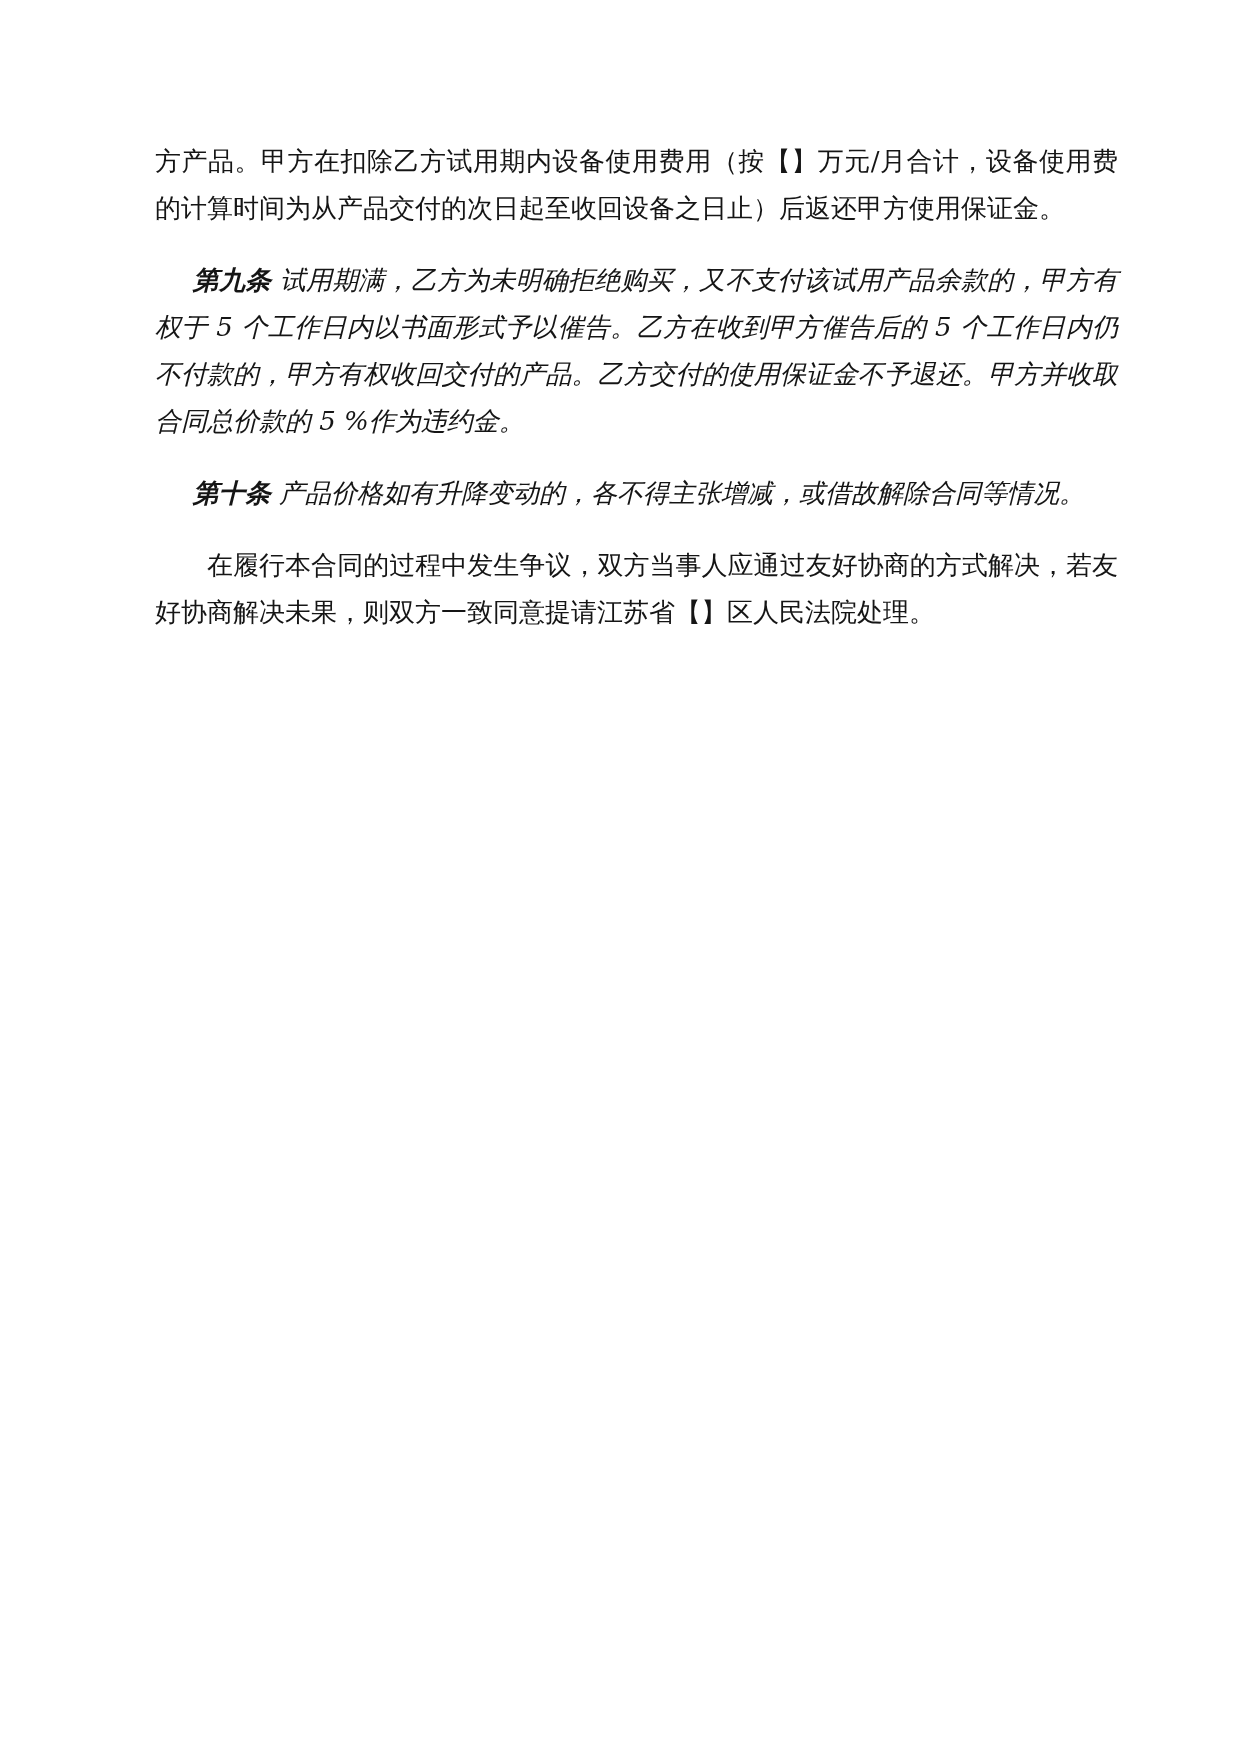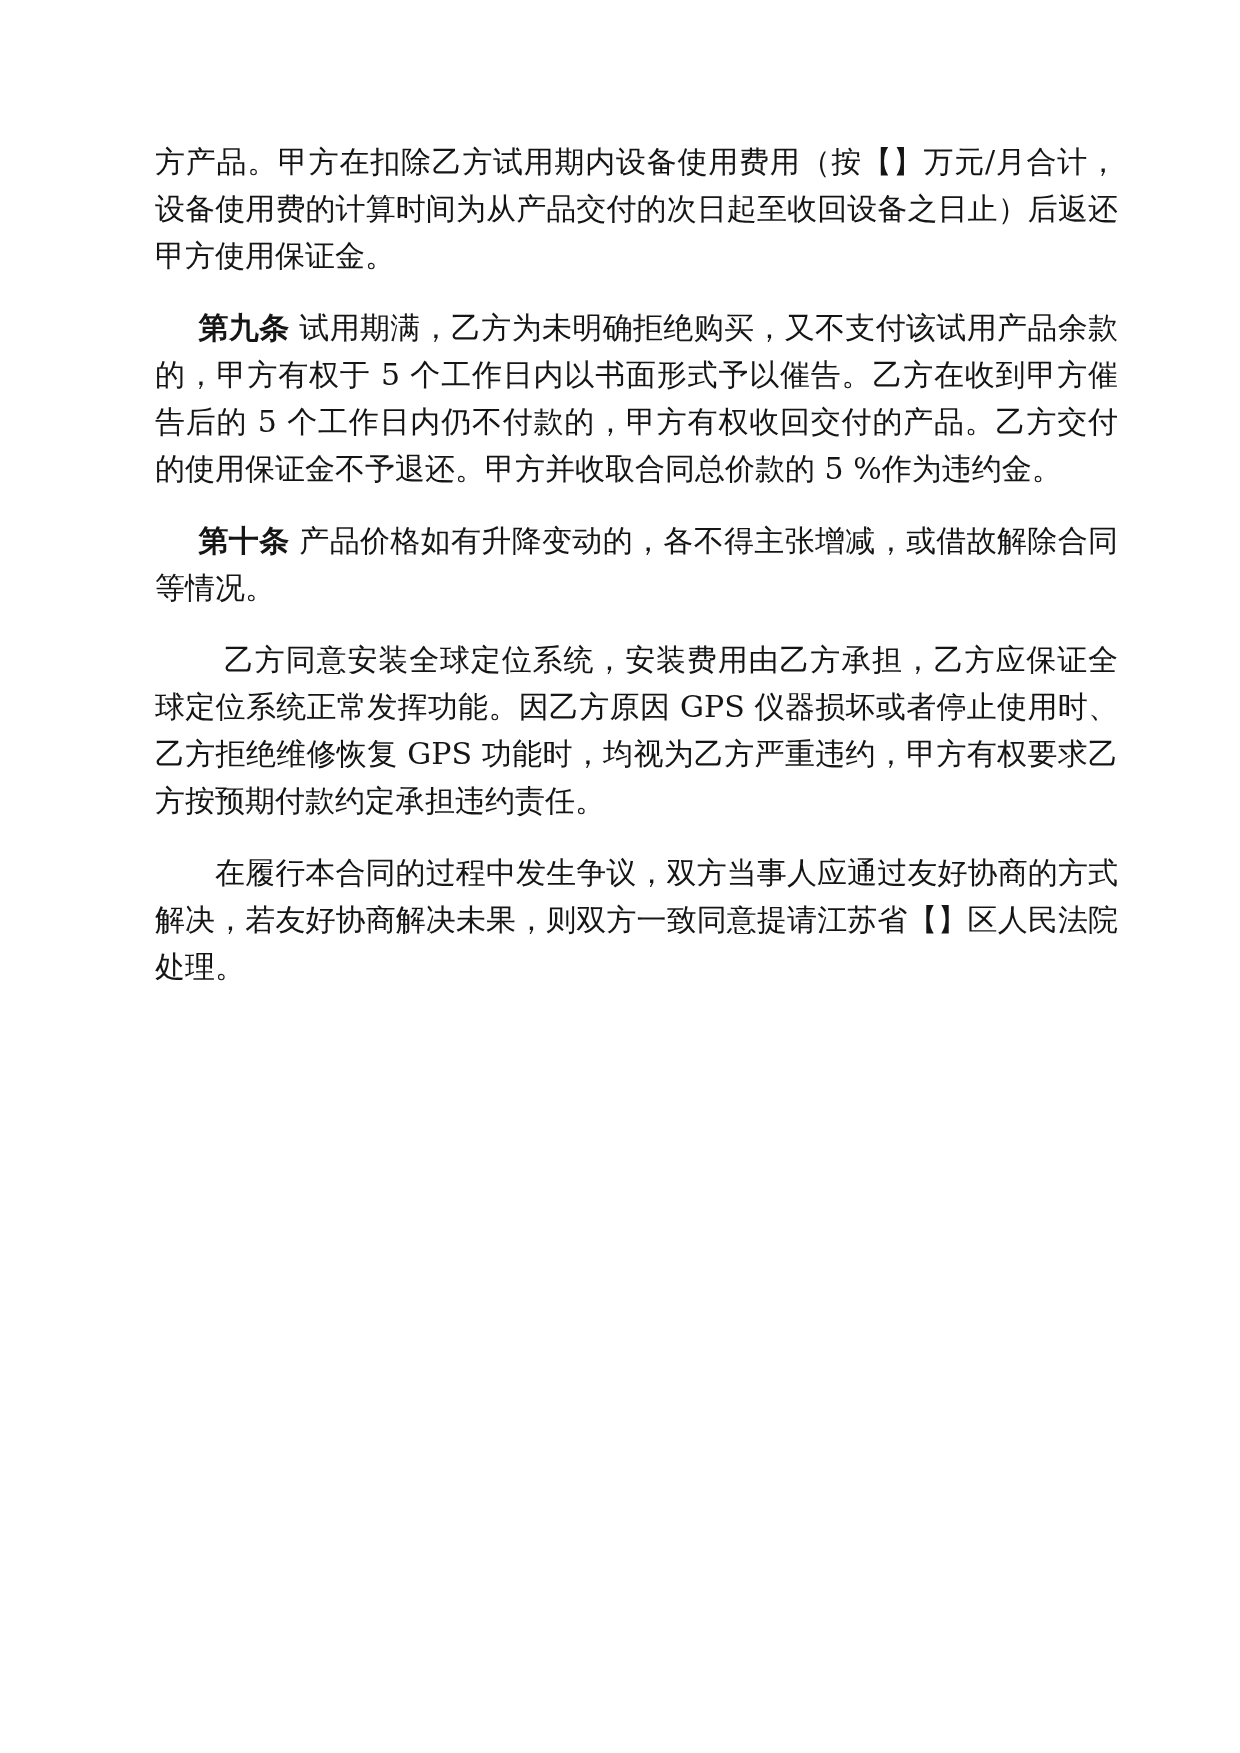--- a/index.html
+++ b/index.html
@@ -11,48 +11,47 @@
     position: relative;
     width: 1240px;
     height: 1753px;
     background: #ffffff;
     box-sizing: border-box;
     padding: 138px 122px 0 155px;
     overflow: hidden;
   }
   .doc p {
     font-family: "DejaVu Serif", "Liberation Serif", serif;
-    font-size: 30px;
+    font-size: 26px;
     line-height: 47px;
     color: #151515;
     text-align: justify;
     text-justify: inter-ideograph;
     margin: 0 0 25px 0;
     word-break: break-all;
   }
   .ind2   { text-indent: 2em; }
-  .ind145 { text-indent: 1.45em; }
+  .ind145 { text-indent: 1.45em; font-style: italic; }
   .ind23  { text-indent: 2.3em; }
   .lbl    { font-weight: bold; }
 </style>
 </head>
 <body>
 
 <div class="page">
   <div class="doc">
 
     <p><span>方产品。甲方在扣除乙方试用期内设备使用费用（按【】万元/月合计，设备使用费的计算时间为从产品交付的次日起至收回设备之日止）后返还甲方使用保证金。</span></p>
 
     <p class="ind145"><span class="lbl">第九条</span><span> 试用期满，乙方为未明确拒绝购买，又不支付该试用产品余款的，甲方有权于 5 个工作日内以书面形式予以催告。乙方在收到甲方催告后的 5 个工作日内仍不付款的，甲方有权收回交付的产品。乙方交付的使用保证金不予退还。甲方并收取合同总价款的 5 %作为违约金。</span></p>
 
 
 
     <p class="ind145"><span class="lbl">第十条</span><span> 产品价格如有升降变动的，各不得主张增减，或借故解除合同等情况。</span></p>
 
-    <p class="ind23"><span>乙方同意安装全球定位系统，安装费用由乙方承担，乙方应保证全球定位系统正常发挥功能。因乙方原因 GPS 仪器损坏或者停止使用时、乙方拒绝维修恢复 GPS 功能时，均视为乙方严重违约，甲方有权要求乙方按预期付款约定承担违约责任。</span></p>
 
 
 
     <p class="ind2"><span>在履行本合同的过程中发生争议，双方当事人应通过友好协商的方式解决，若友好协商解决未果，则双方一致同意提请江苏省【】区人民法院处理。</span></p>
 
 
   </div>
 </div>
 
 </body></html>

